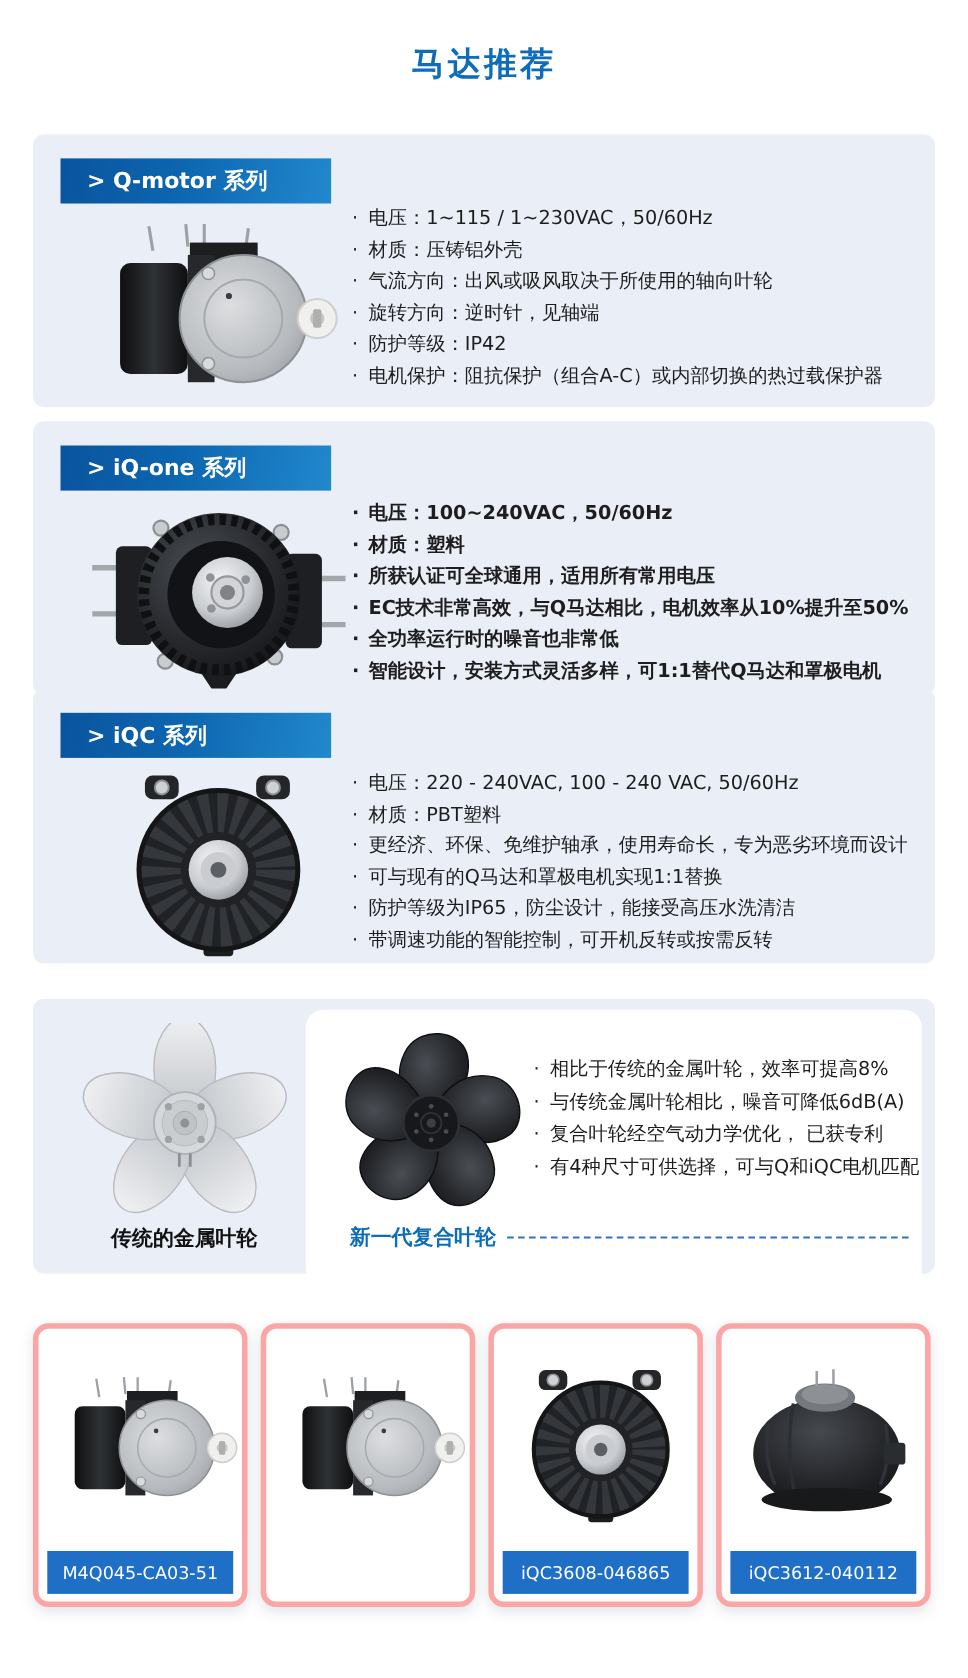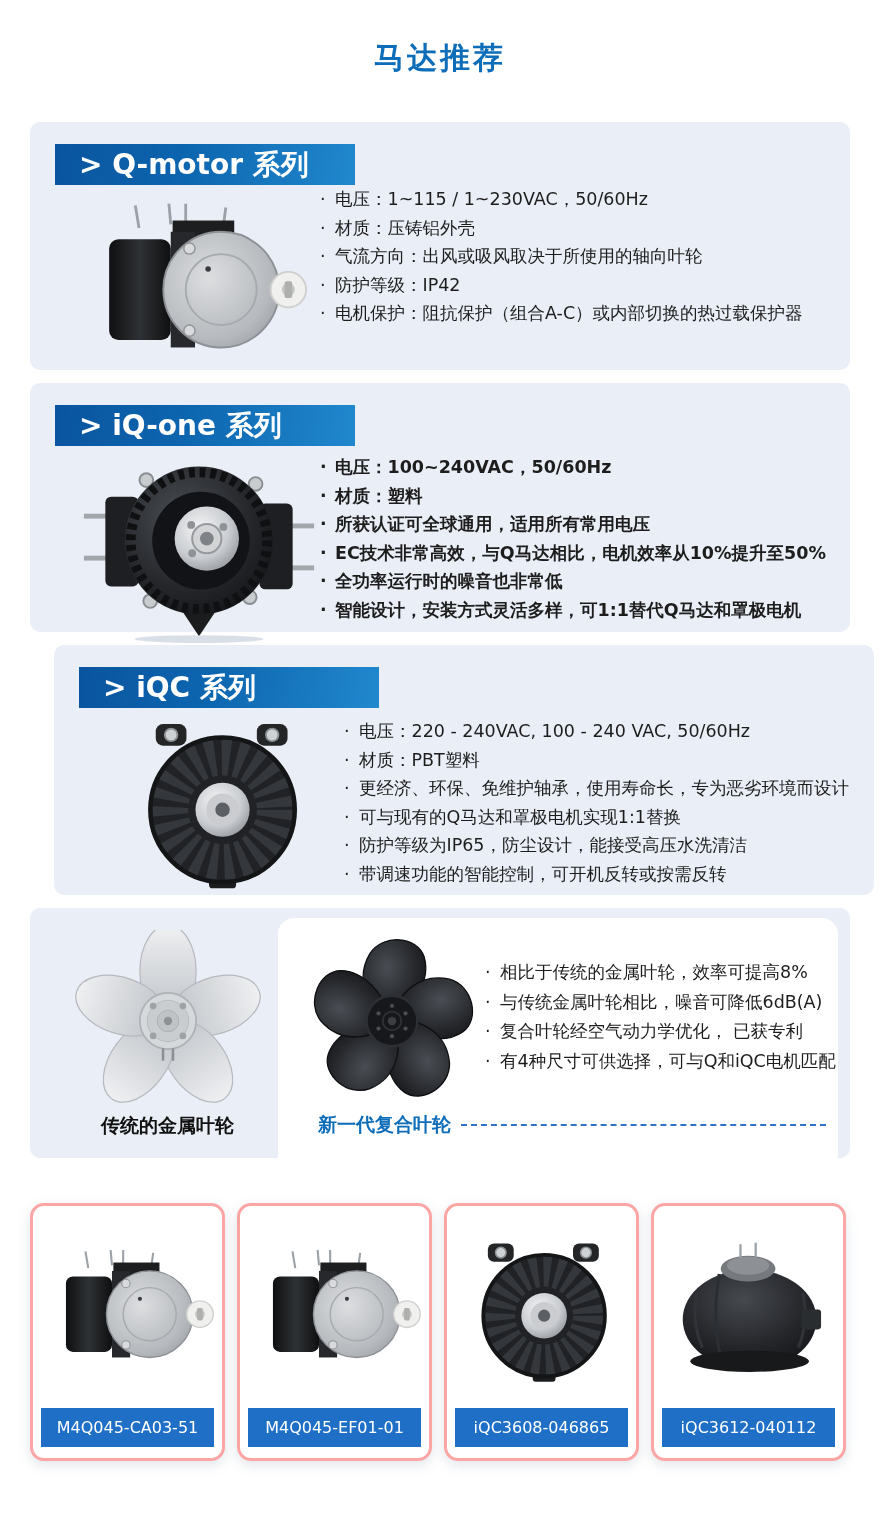--- a/index.html
+++ b/index.html
@@ -13,26 +13,26 @@
     position:absolute; top:38px; left:0; width:880px;
     text-align:center; font-size:30px; font-weight:bold;
     color:#0d6db8; letter-spacing:3px;
   }
   .panel {
     position:absolute; left:30px; width:820px;
     background:#e9eef7; border-radius:10px;
   }
   #panel-qmotor { top:122px; height:248px; }
   #panel-iqone  { top:383px; height:249px; }
-  #panel-iqc    { top:645px; height:250px;margin-left:24px; }
+  #panel-iqc    { top:626px; height:250px; }
   #panel-fan    { top:908px; height:250px; }
   .series-header {
-    position:absolute; left:25px; top:22px; width:300px; height:41px;
+    position:absolute; left:25px; top:22px; width:246px; height:41px;
     background:linear-gradient(100deg,#0a549e 0%,#0d66b0 45%,#2188ce 100%);
-    color:#ffffff; font-size:28px; font-weight:bold;
+    color:#ffffff; font-size:20px; font-weight:bold;
     line-height:41px; padding-left:24px;
   }
   .motor-img { position:absolute; }
   #panel-qmotor .motor-img { left:48px; top:78px; width:235px; height:168px; }
   #panel-iqone  .motor-img { left:45px; top:60px; width:248px; height:200px; }
   #panel-iqc    .motor-img { left:58px; top:70px; width:222px; height:176px; }
   ul.bullets { list-style:none; position:absolute; left:288px;
     font-size:17.5px; line-height:28.6px; color:#1d1d1d; }
   ul.bullets li { position:relative; padding-left:17px; white-space:nowrap; }
   ul.bullets li::before { content:"·"; position:absolute; left:2px; }
@@ -57,21 +57,21 @@
   }
   .new-label { color:#0d6db8; font-weight:bold; font-size:19px; white-space:nowrap; }
   .dash-line { flex:1; height:0; border-top:2px dashed #2f72c6; margin-left:10px; }
   
   .products {
     position:absolute; left:30px; top:1203px; width:816px;
     display:flex; gap:12px;
   }
   .product-card {
     width:195px; height:258px; background:#ffffff; border-radius:14px;
-    border:3px solid #fca5a5; box-shadow:0 4px 12px rgba(140,150,170,0.25);
+    border:5px solid #fca5a5; box-shadow:0 4px 12px rgba(140,150,170,0.25);
     position:relative;
   }
   .product-img { position:absolute; left:12px; top:16px; width:171px; height:176px; }
   .model-btn {
     position:absolute; left:8px; right:8px; top:202px; height:39px;
     background:#1e6fc5; color:#ffffff; font-size:16px;
     display:flex; align-items:center; justify-content:center;
   }
 </style>
 </head>
@@ -228,20 +228,21 @@
 
 <section class="panel" id="panel-qmotor">
   <div class="series-header">&gt; Q-motor 系列</div>
   <svg class="motor-img">
       <use href="#sym-qmotor"></use>
     </svg>
   <ul class="bullets">
     <li>电压：1~115 / 1~230VAC，50/60Hz</li>
     <li>材质：压铸铝外壳</li>
     <li>气流方向：出风或吸风取决于所使用的轴向叶轮</li>
+    <li>旋转方向：逆时针，见轴端</li>
     <li>防护等级：IP42</li>
     <li>电机保护：阻抗保护（组合A-C）或内部切换的热过载保护器</li>
   </ul>
 </section>
 
 <section class="panel" id="panel-iqone">
   <div class="series-header">&gt; iQ-one 系列</div>
   <svg class="motor-img">
       <use href="#sym-iqone"></use>
     </svg>
@@ -296,21 +297,20 @@
   <div class="product-card">
     <svg class="product-img">
         <use href="#sym-qmotor"></use>
       </svg>
     <div class="model-btn">M4Q045-CA03-51</div>
   </div>
   <div class="product-card">
     <svg class="product-img">
         <use href="#sym-qmotor"></use>
       </svg>
-    <div class="model-btn">M4Q045-EF01-01</div>
   </div>
   <div class="product-card">
     <svg class="product-img">
         <use href="#sym-iqc-front"></use>
       </svg>
     <div class="model-btn">iQC3608-046865</div>
   </div>
   <div class="product-card">
     <svg class="product-img">
         <use href="#sym-iqc-dome"></use>

